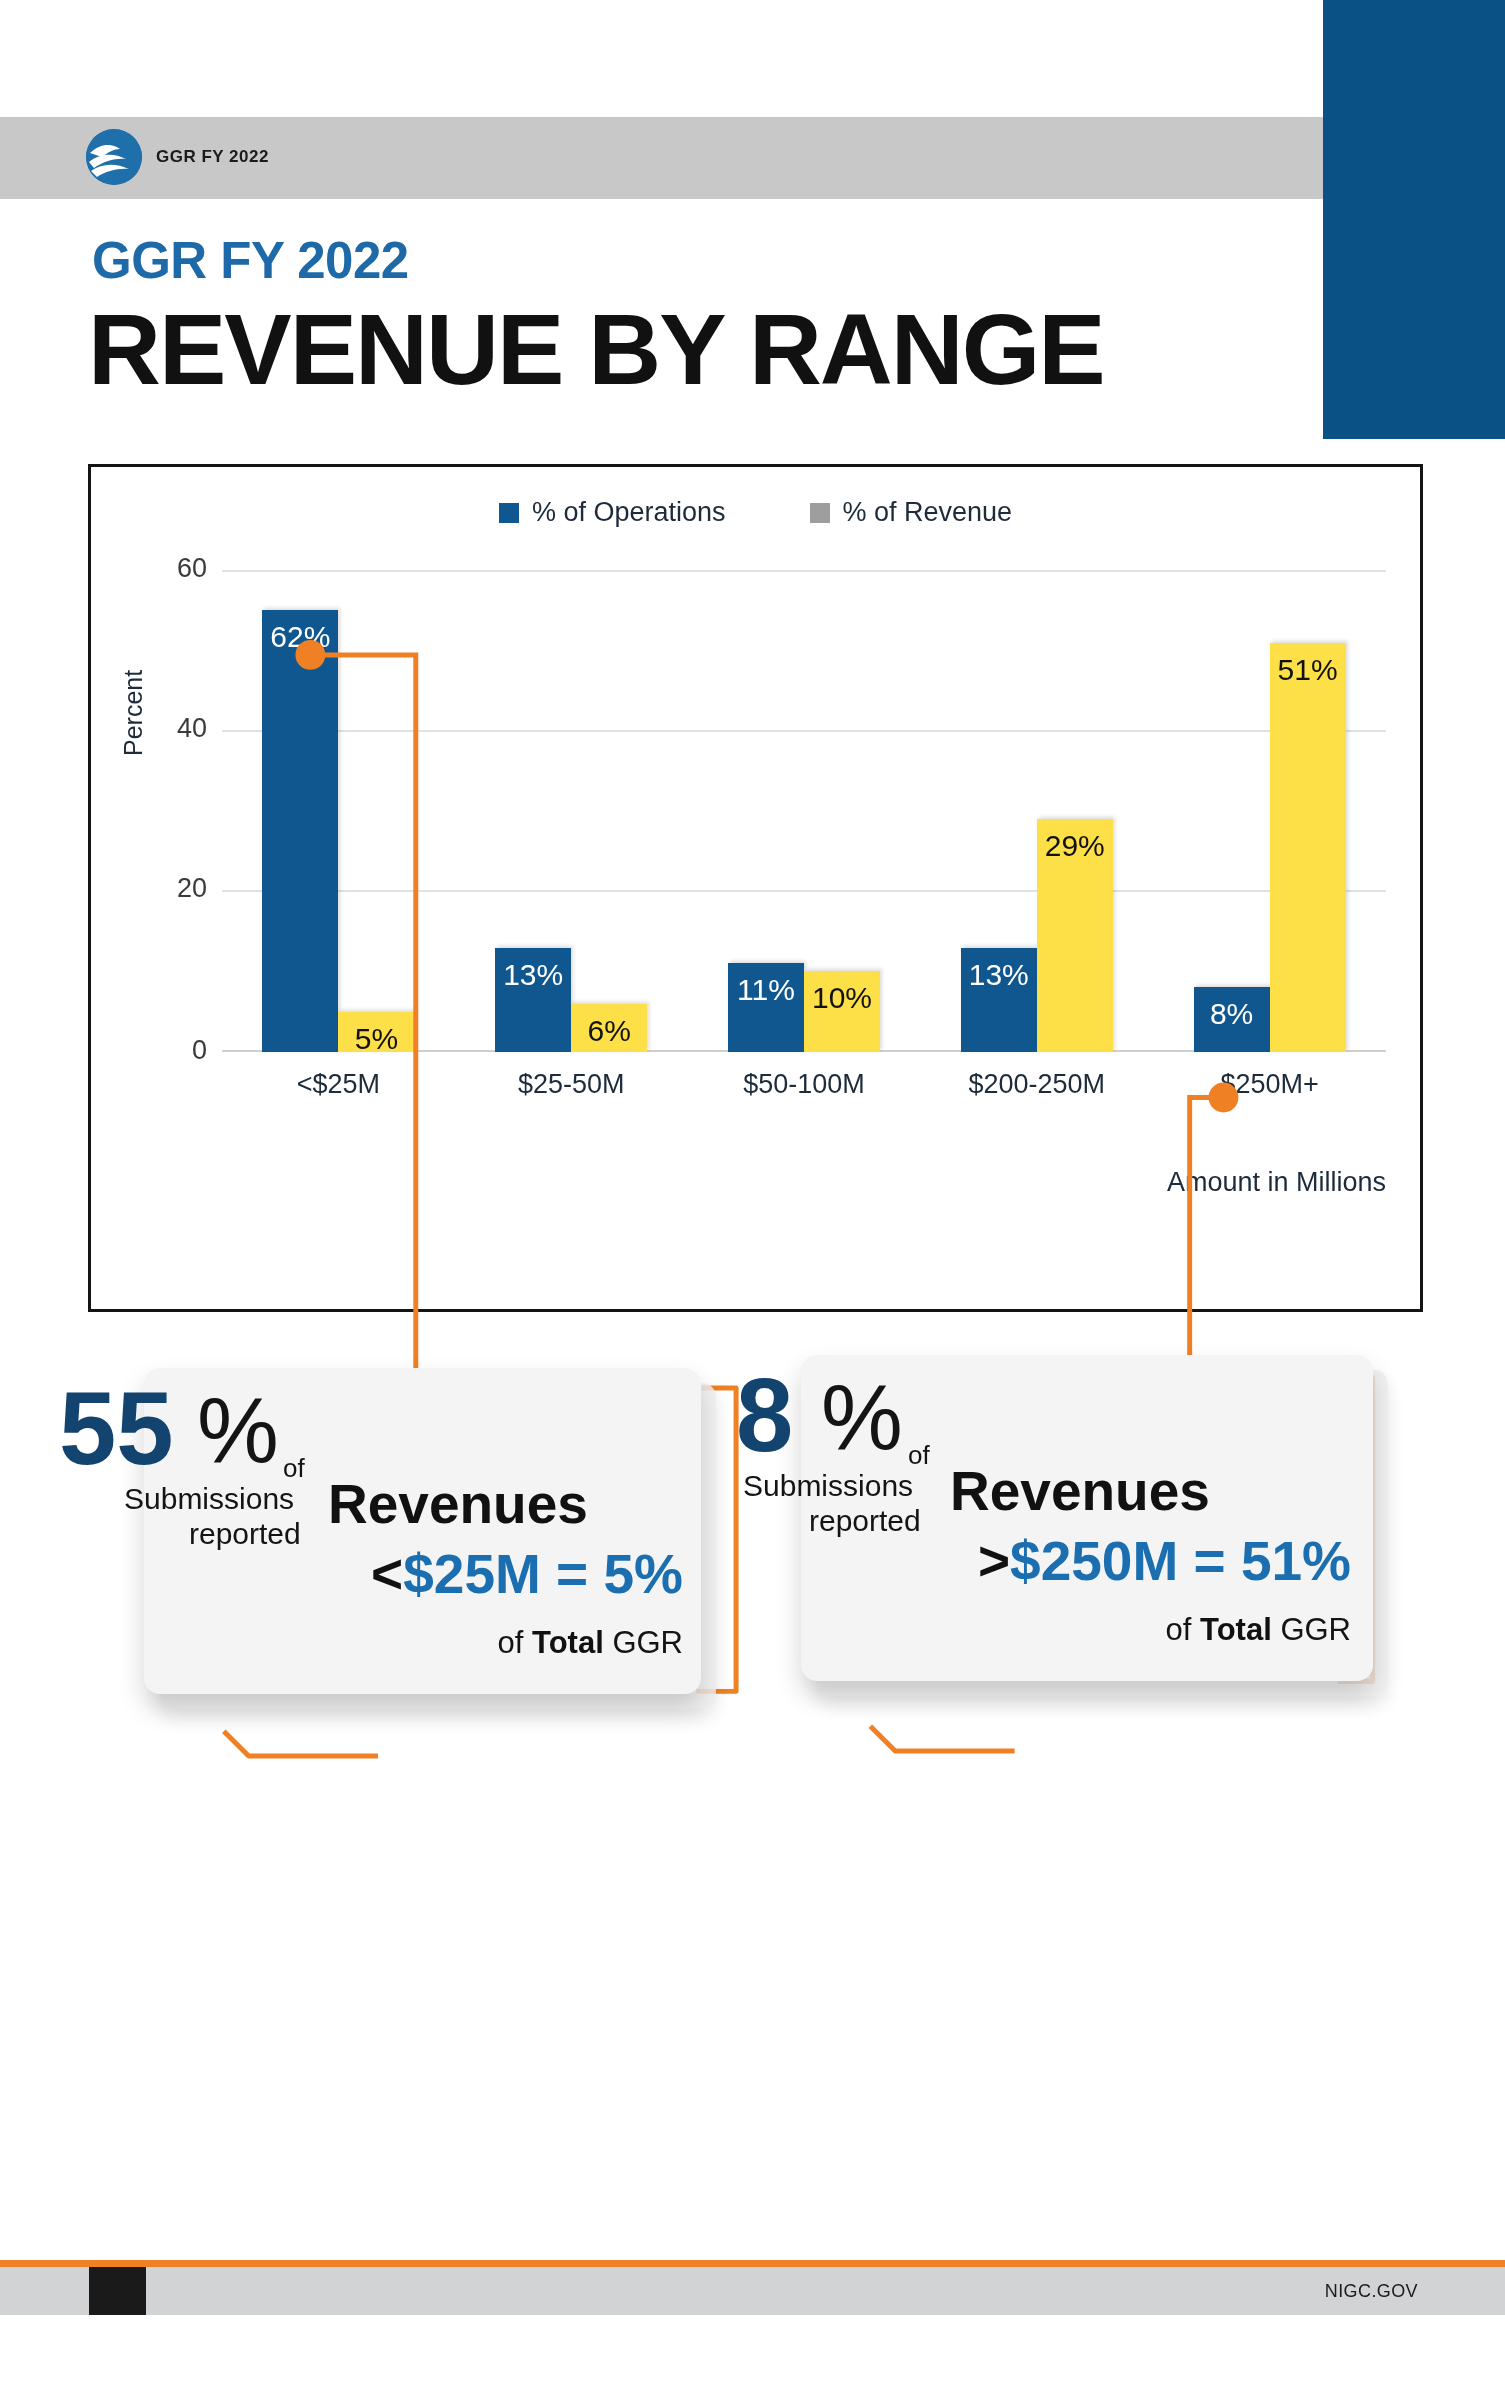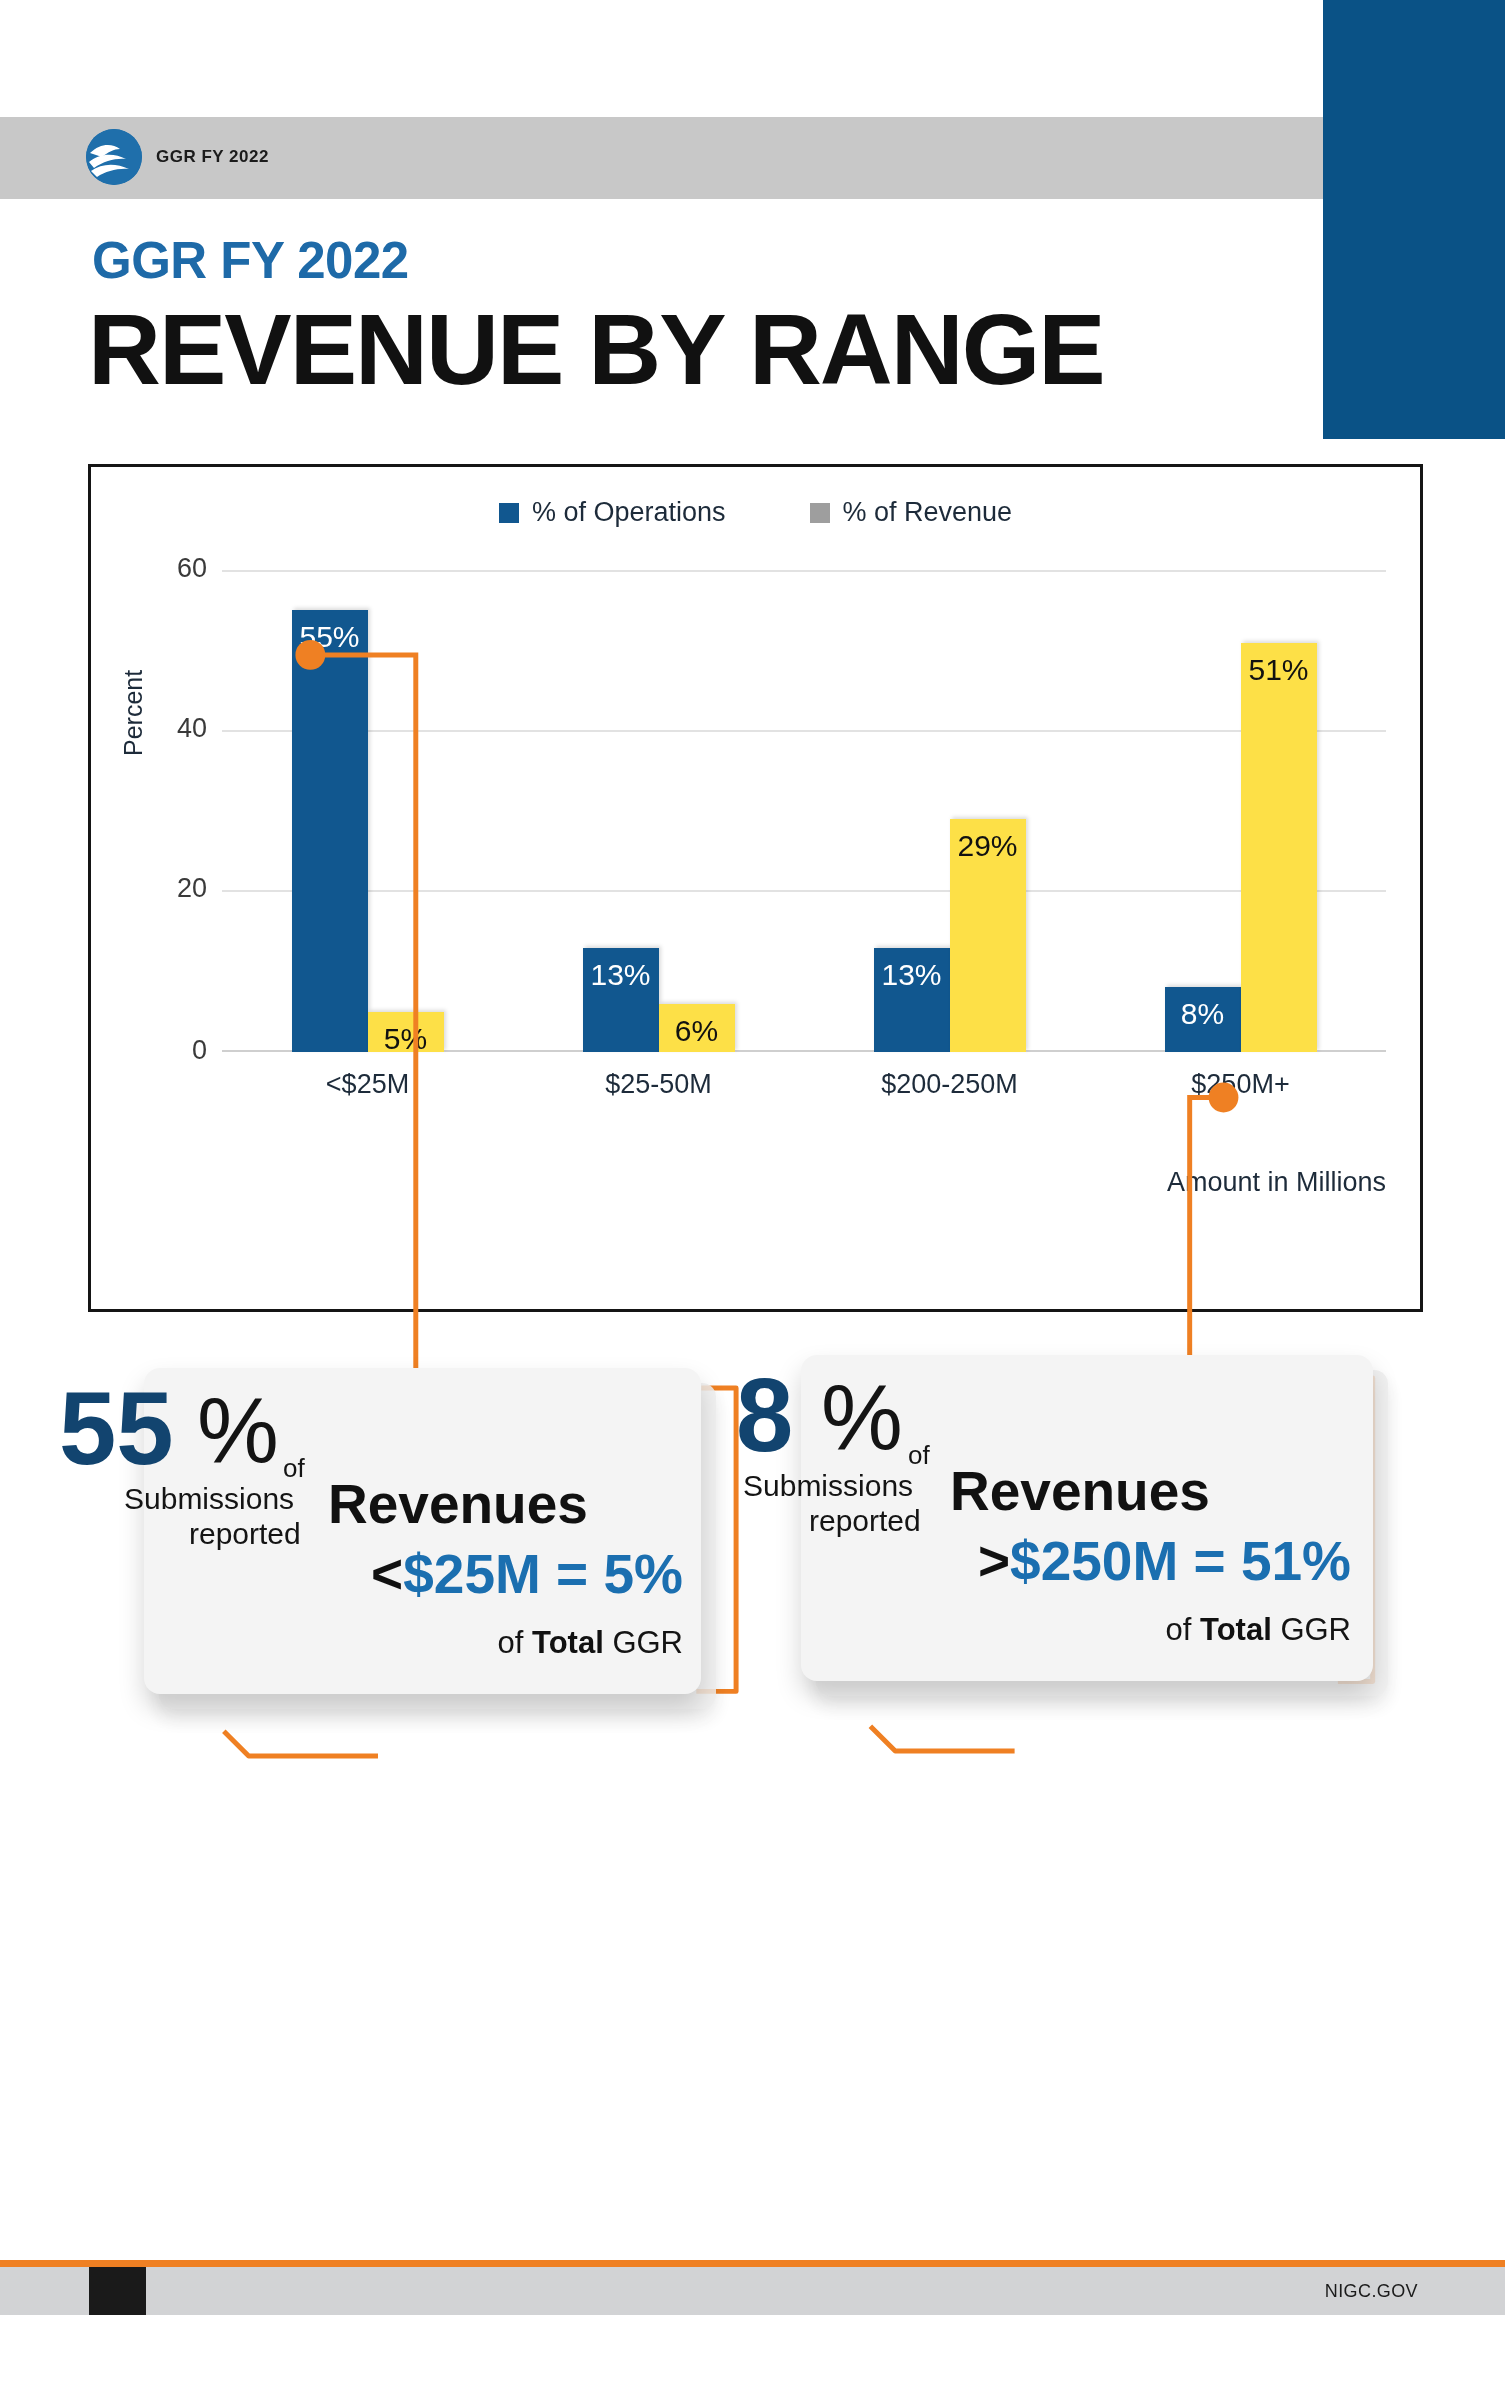--- a/index.html
+++ b/index.html
@@ -138,21 +138,21 @@
     <div class="ytick" style="top:0px">60</div>
     <div class="ytick" style="top:160px">40</div>
     <div class="ytick" style="top:320px">20</div>
     <div class="ytick" style="top:482px">0</div>
 
     <div id="groups">
 
       <div class="group">
         <div class="bar ops">
           <div class="fill" style="height:442px">
-            <span class="bar-label">55%</span>
+            <span class="bar-label">62%</span>
           </div>
         </div>
         <div class="bar rev">
           <div class="fill" style="height:40px">
             <span class="bar-label">5%</span>
           </div>
         </div>
         <div class="xtick">&lt;$25M</div>
       </div>
 
@@ -163,20 +163,33 @@
           </div>
         </div>
         <div class="bar rev">
           <div class="fill" style="height:48px">
             <span class="bar-label">6%</span>
           </div>
         </div>
         <div class="xtick">$25-50M</div>
       </div>
 
+      <div class="group">
+        <div class="bar ops">
+          <div class="fill" style="height:89px">
+            <span class="bar-label">11%</span>
+          </div>
+        </div>
+        <div class="bar rev">
+          <div class="fill" style="height:81px">
+            <span class="bar-label">10%</span>
+          </div>
+        </div>
+        <div class="xtick">$50-100M</div>
+      </div>
 
       <div class="group">
         <div class="bar ops">
           <div class="fill" style="height:104px">
             <span class="bar-label">13%</span>
           </div>
         </div>
         <div class="bar rev">
           <div class="fill" style="height:233px">
             <span class="bar-label">29%</span>

